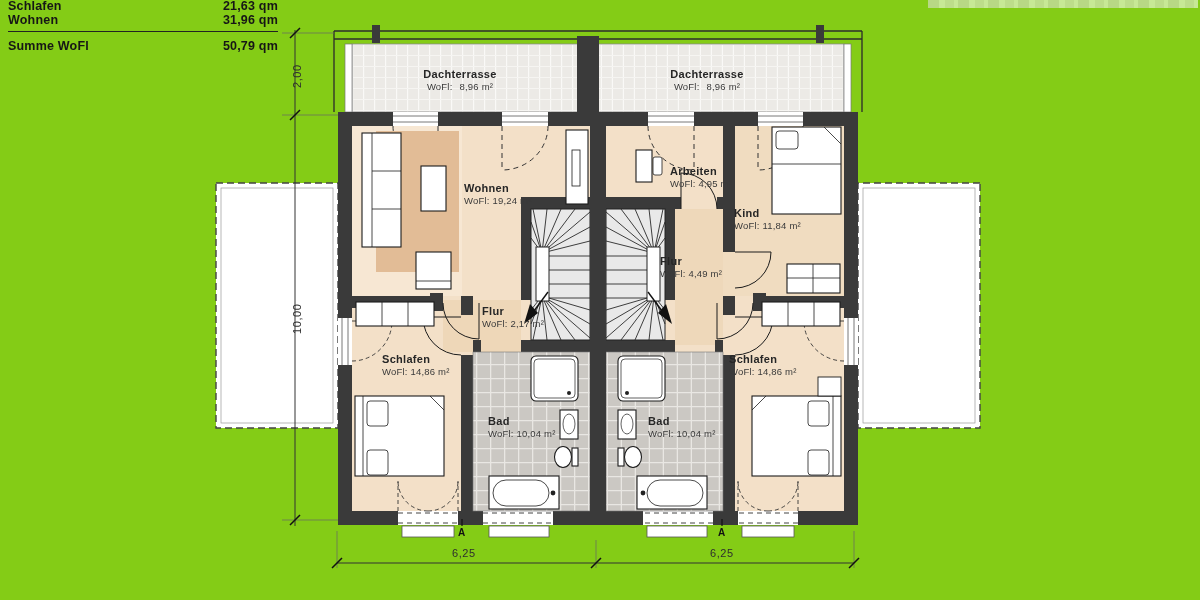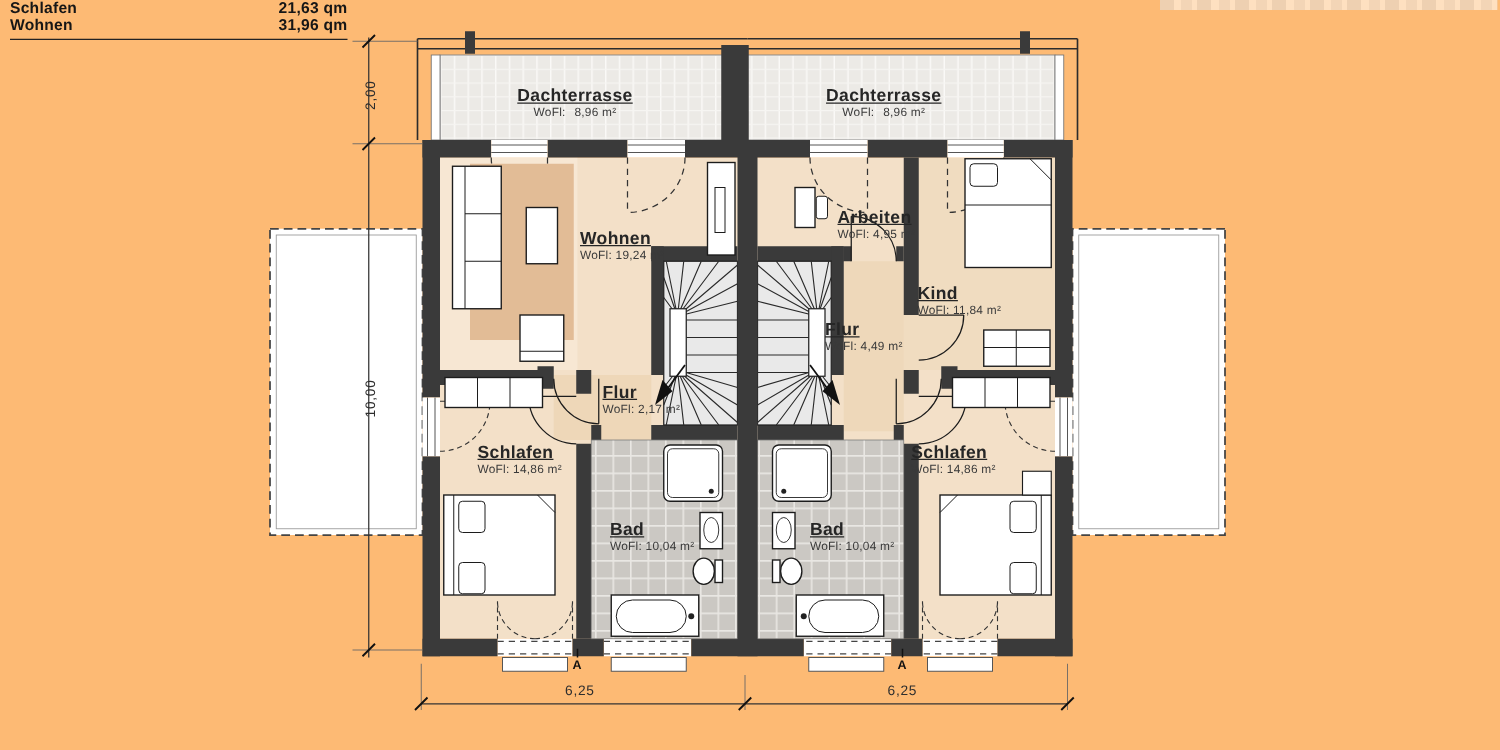--- a/index.html
+++ b/index.html
@@ -1,20 +1,20 @@
 <!DOCTYPE html>
 <html><head>
 <meta charset="utf-8">
 <style>
   html,body{margin:0;padding:0;background:#fff;}
-  #stage{position:relative;width:1200px;height:600px;background:#fdba74;overflow:hidden;
+  #stage{position:relative;width:1200px;height:600px;background:#84cc16;overflow:hidden;
          font-family:"Liberation Sans",sans-serif;color:#1c1c1c;}
   #plan-svg{position:absolute;left:0;top:0;}
   .lbl{position:absolute;pointer-events:none;white-space:nowrap;}
-  .room-name{font-size:14px;font-weight:700;color:#262626;letter-spacing:.3px;text-decoration:underline;}
+  .room-name{font-size:11px;font-weight:700;color:#262626;letter-spacing:.3px;}
   .room-area{font-size:9.5px;font-weight:400;color:#3a3a3a;margin-top:1px;letter-spacing:.2px;text-align:center;}
   .room-area .gap{display:inline-block;width:7px;}
   .terr .room-name,.terr .room-area{text-align:center;}
   .terr{width:180px;text-align:center;}
   
   #legend{position:absolute;left:8px;top:0;width:270px;}
   .leg-row{display:flex;justify-content:space-between;font-size:12.5px;font-weight:700;
            line-height:13.5px;color:#161616;letter-spacing:.2px;}
   #legend hr{border:none;border-top:1.6px solid #222;margin:4px 0 8px 0;}
   
@@ -219,20 +219,24 @@
   <div id="legend">
     <div class="leg-row">
       <span>Schlafen</span>
       <span>21,63 qm</span>
     </div>
     <div class="leg-row">
       <span>Wohnen</span>
       <span>31,96 qm</span>
     </div>
     <hr>
+    <div class="leg-row">
+      <span>Summe WoFl</span>
+      <span>50,79 qm</span>
+    </div>
   </div>
 
   <div id="wmark"></div>
 
   <div class="lbl terr" style="left:370px;top:68px">
     <div class="room-name">Dachterrasse</div>
     <div class="room-area"><span>WoFl:</span><span class="gap"></span><span>8,96 m²</span></div>
   </div>
   <div class="lbl terr" style="left:617px;top:68px">
     <div class="room-name">Dachterrasse</div>
@@ -240,21 +244,21 @@
   </div>
 
   <div class="lbl" style="left:464px;top:182px">
     <div class="room-name">Wohnen</div>
     <div class="room-area"><span>WoFl:</span> <span>19,24 m²</span></div>
   </div>
   <div class="lbl" style="left:670px;top:165px">
     <div class="room-name">Arbeiten</div>
     <div class="room-area"><span>WoFl:</span> <span>4,95 m²</span></div>
   </div>
-  <div class="lbl" style="left:734px;top:226px">
+  <div class="lbl" style="left:734px;top:207px">
     <div class="room-name">Kind</div>
     <div class="room-area"><span>WoFl:</span> <span>11,84 m²</span></div>
   </div>
   <div class="lbl" style="left:482px;top:305px">
     <div class="room-name">Flur</div>
     <div class="room-area"><span>WoFl:</span> <span>2,17 m²</span></div>
   </div>
   <div class="lbl" style="left:660px;top:255px">
     <div class="room-name">Flur</div>
     <div class="room-area"><span>WoFl:</span> <span>4,49 m²</span></div>

